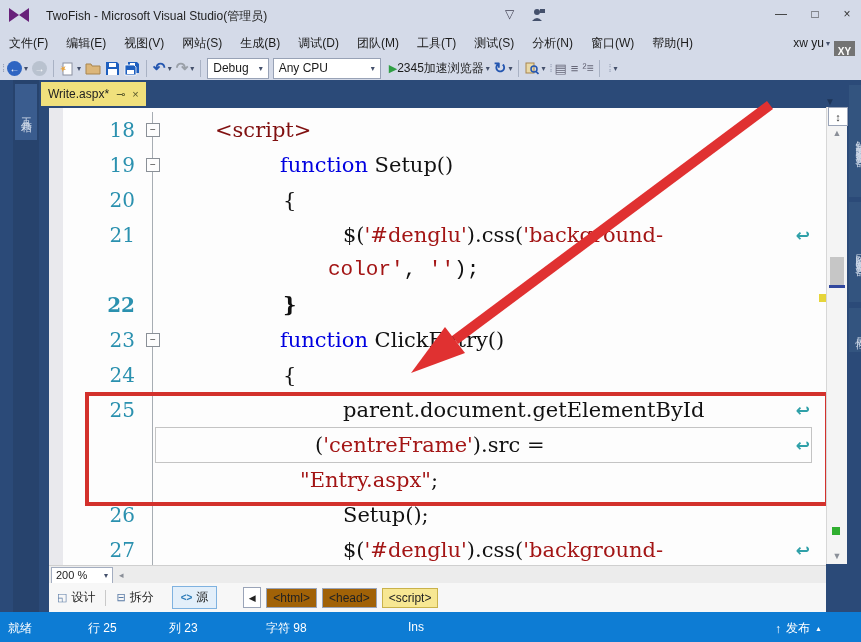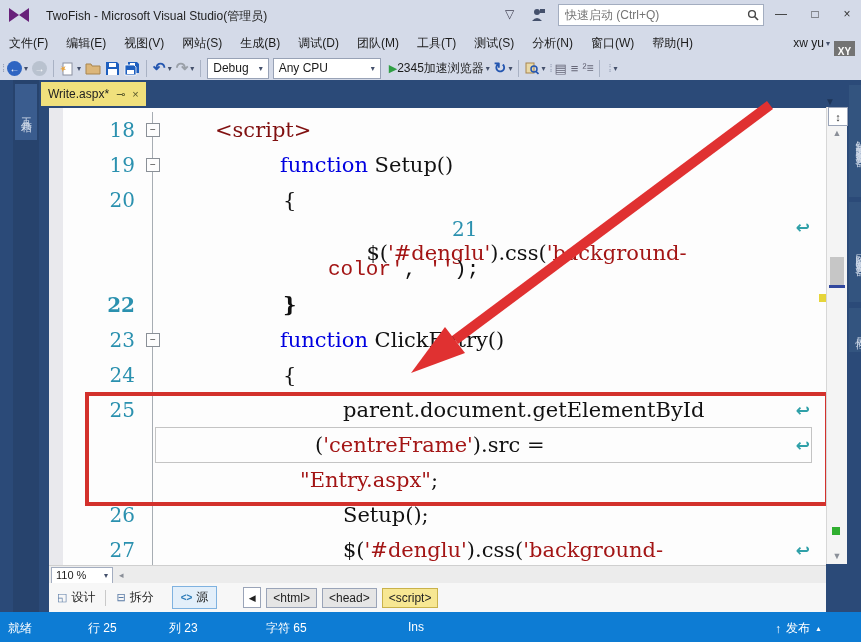--- a/index.html
+++ b/index.html
@@ -77,21 +77,21 @@
               padding:0 4px;margin-left:2px;width:52px;justify-content:space-between}
   #hscroll-row .scroll-left{color:#8a8f98;font-size:9px;margin-left:6px}
 
   
   #view-row{left:36px;top:503px;width:777px;height:29px;background:#f7f7f7;display:flex;align-items:center;font-size:12px}
   .view-btn{display:flex;align-items:center;gap:4px;padding:2px 8px;color:#222}
   .view-btn .vicon{color:#5a7ba6;font-size:11px}
   .view-sep{width:1px;height:16px;background:#c9c9c9;margin:0 2px}
   .view-selected{border:1px solid #7fb2e0;background:#e3effa}
   .view-selected .vicon{color:#2a7ab8;font-weight:bold;font-size:10px}
-  .crumb{border:1px solid #9aa4b8;background:#e5e5e5;padding:2px 6px;margin-left:5px;font-size:12px;color:#222}
+  .crumb{border:1px solid #9aa4b8;background:#a16207;padding:2px 6px;margin-left:5px;font-size:12px;color:#222}
   .crumb-active{background:#f7e793;border-color:#c9b24b}
   #crumb-back{border:1px solid #9aa4b8;background:#fff;width:16px;height:19px;display:flex;align-items:center;
               justify-content:center;margin-left:26px;font-size:9px;color:#222}
 
   
   #statusbar{left:0;top:612px;width:861px;height:30px;background:#0d7cd4;color:#fff;font-size:12px}
   #statusbar .sseg{position:absolute;top:8px}
   #publish{display:flex;align-items:center;gap:5px}
   #publish .pcaret{font-size:7px}
 
@@ -106,27 +106,20 @@
     <path d="M1 2 L11 9 L1 16 Z" fill="#68217a"></path>
       <path d="M21 2 L11 9 L21 16 Z" fill="#68217a"></path>
   </svg>
   <span class="title-text abs" style="left:38px;top:8px">TwoFish - Microsoft Visual Studio(管理员)</span>
   <span class="abs" style="left:505px;top:7px;color:#445;font-size:12px">▽</span>
   <svg class="abs" style="left:531px;top:8px" width="15" height="14" viewBox="0 0 15 14">
     <circle cx="6" cy="4" r="3" fill="#44506b"></circle>
       <path d="M1 13 q5 -6 10 0 Z" fill="#44506b"></path>
     <rect x="9" y="1" width="5" height="4" fill="#44506b"></rect>
   </svg>
-  <div id="search-box" class="abs" style="left:558px;top:4px">
-    <input placeholder="快速启动 (Ctrl+Q)" style="">
-    <svg width="12" height="12" viewBox="0 0 12 12">
-      <circle cx="5" cy="5" r="3.4" fill="none" stroke="#444" stroke-width="1.4"></circle>
-      <line x1="7.8" y1="7.8" x2="11" y2="11" stroke="#444" stroke-width="1.6"></line>
-    </svg>
-  </div>
   <div class="winbtn abs" style="left:766px;top:2px">—</div>
   <div class="winbtn abs" style="left:800px;top:2px">□</div>
   <div class="winbtn abs" style="left:832px;top:2px">×</div>
 </div>
 
 <div id="menubar" class="abs">
   <div id="menu-items" style="display:flex">
       <span class="menu-item">文件(F)</span>
       <span class="menu-item">编辑(E)</span>
       <span class="menu-item">视图(V)</span>
@@ -266,21 +259,21 @@
           <span class="fold">
             <span class="foldbox">−</span>
           </span>
           <span class="codetxt" style="padding-left: 115px;"><span class="c-kw">function</span><span class="c-pl"> Setup()</span></span>
         </div>
         <div class="crow" style="top: 74px;">
           <span class="lnum">20</span>
           <span class="fold"></span>
           <span class="codetxt" style="padding-left: 118px;"><span class="c-pl">{</span></span>
         </div>
-        <div class="crow" style="top: 109px; flex-direction: column;">
+        <div class="crow" style="top: 109px;">
           <span class="lnum">21</span>
           <span class="fold"></span>
           <span class="codetxt" style="padding-left: 178px;"><span class="c-pl">$(</span><span class="c-str">'#denglu'</span><span class="c-pl">).css(</span><span class="c-str">'background-</span></span>
           <span class="wrapmark">↩</span>
         </div>
         <div class="crow" style="top: 144px;">
           <span class="lnum"></span>
           <span class="fold"></span>
           <span class="codetxt" style="padding-left: 163px; font-family: Liberation Mono, monospace;"><span class="c-str">color'</span><span class="c-pl">, </span><span class="c-str">''</span><span class="c-pl">);</span></span>
         </div>
@@ -339,21 +332,21 @@
     <div id="splitter" class="abs">↕</div>
     <div class="scroll-arrow abs" style="top:21px">▲</div>
     <div id="vthumb" class="abs"></div>
     <div id="map-line" class="abs"></div>
     <div id="green-marker" class="abs"></div>
     <div class="scroll-arrow abs" style="top:444px">▼</div>
   </div>
 
   <div id="hscroll-row" class="abs">
     <div id="zoom-combo">
-      <span>110 %</span>
+      <span>200 %</span>
       <span class="caret">▾</span>
     </div>
     <span class="scroll-left">◂</span>
   </div>
 
   <div id="view-row" class="abs">
     <div class="view-btn">
       <span class="vicon">◱</span>
       <span>设计</span>
     </div>
@@ -381,20 +374,20 @@
   <svg id="arrow-svg" class="abs">
     <line x1="757" y1="25" x2="442" y2="260" stroke="#e03131" stroke-width="10"></line>
     <polygon points="398,293 432,247 452,273" fill="#e03131"></polygon>
   </svg>
 </div>
 
 <div id="statusbar" class="abs">
   <span class="sseg" style="left:8px">就绪</span>
   <span class="sseg" style="left:88px">行 25</span>
   <span class="sseg" style="left:169px">列 23</span>
-  <span class="sseg" style="left:266px">字符 65</span>
+  <span class="sseg" style="left:266px">字符 98</span>
   <span class="sseg" style="left:408px">Ins</span>
   <span class="sseg" style="left:775px" id="publish">
     <span>↑</span>
     <span>发布</span>
     <span class="pcaret">▲</span>
   </span>
 </div>
 
 </body></html>

